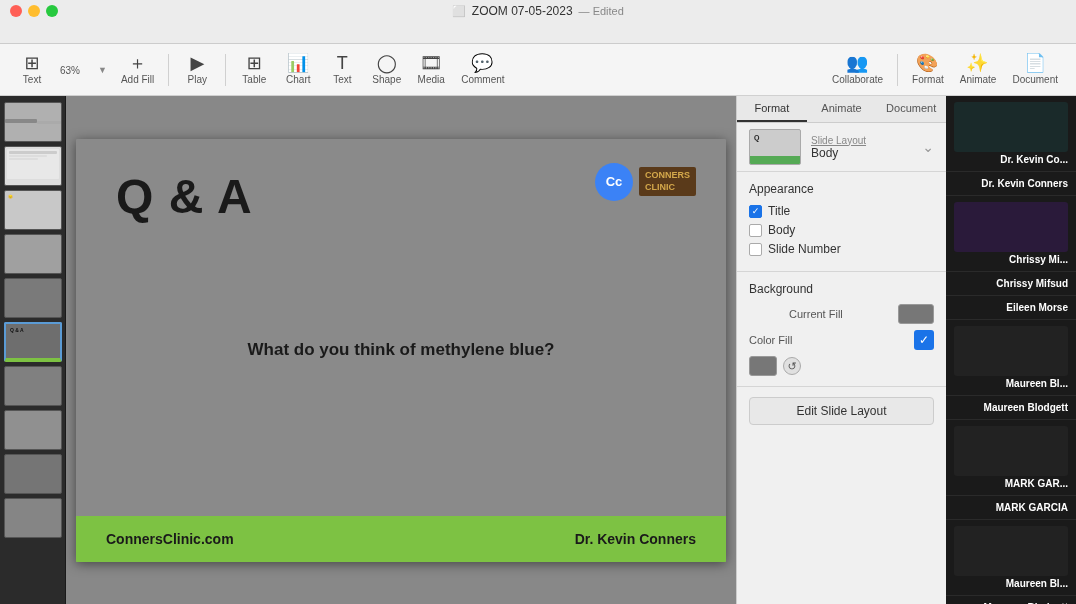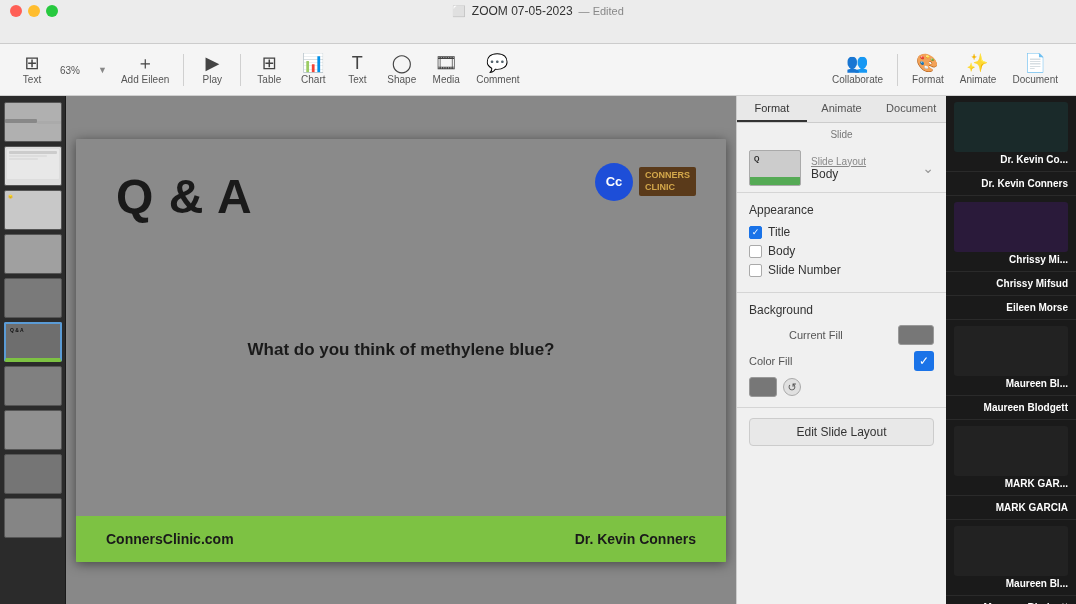--- a/index.html
+++ b/index.html
@@ -170,21 +170,21 @@
       top: 24px;
       right: 30px;
       display: flex;
       align-items: center;
       gap: 6px;
     }
     .logo-circle {
       width: 38px;
       height: 38px;
       border-radius: 50%;
-      background: #1d4ed8;
+      background: #3b82f6;
       display: flex;
       align-items: center;
       justify-content: center;
       font-size: 13px;
       font-weight: bold;
       color: #fff;
     }
     .logo-text {
       background: #5a3a1a;
       color: #d4a84b;
@@ -498,21 +498,21 @@
   <div class="toolbar-group">
     <span class="toolbar-icon">⊞</span>
     <span class="toolbar-label">Text</span>
   </div>
   <div class="toolbar-group-inline">
     <span class="toolbar-label">63%</span>
     <span style="font-size:9px;color:#888">▼</span>
   </div>
   <div class="toolbar-group">
     <span class="toolbar-icon">＋</span>
-    <span class="toolbar-label">Add Eileen</span>
+    <span class="toolbar-label">Add Fill</span>
   </div>
   <div class="toolbar-divider"></div>
   <div class="toolbar-group">
     <span class="toolbar-icon">▶</span>
     <span class="toolbar-label">Play</span>
   </div>
   <div class="toolbar-divider"></div>
   <div class="toolbar-group">
     <span class="toolbar-icon">⊞</span>
     <span class="toolbar-label">Table</span>
@@ -604,21 +604,20 @@
     </div>
   </div>
 
   <div class="format-panel">
     <div class="format-tabs">
       <div class="format-tab active">Format</div>
       <div class="format-tab">Animate</div>
       <div class="format-tab">Document</div>
     </div>
 
-    <div class="format-section-title">Slide</div>
 
     <div class="slide-layout-preview">
       <div class="layout-thumb">
         <div class="layout-thumb-title">Q</div>
         <div class="layout-thumb-bar"></div>
       </div>
       <div class="layout-info">
         <div class="layout-name">Slide Layout</div>
         <div class="layout-type">Body</div>
       </div>

